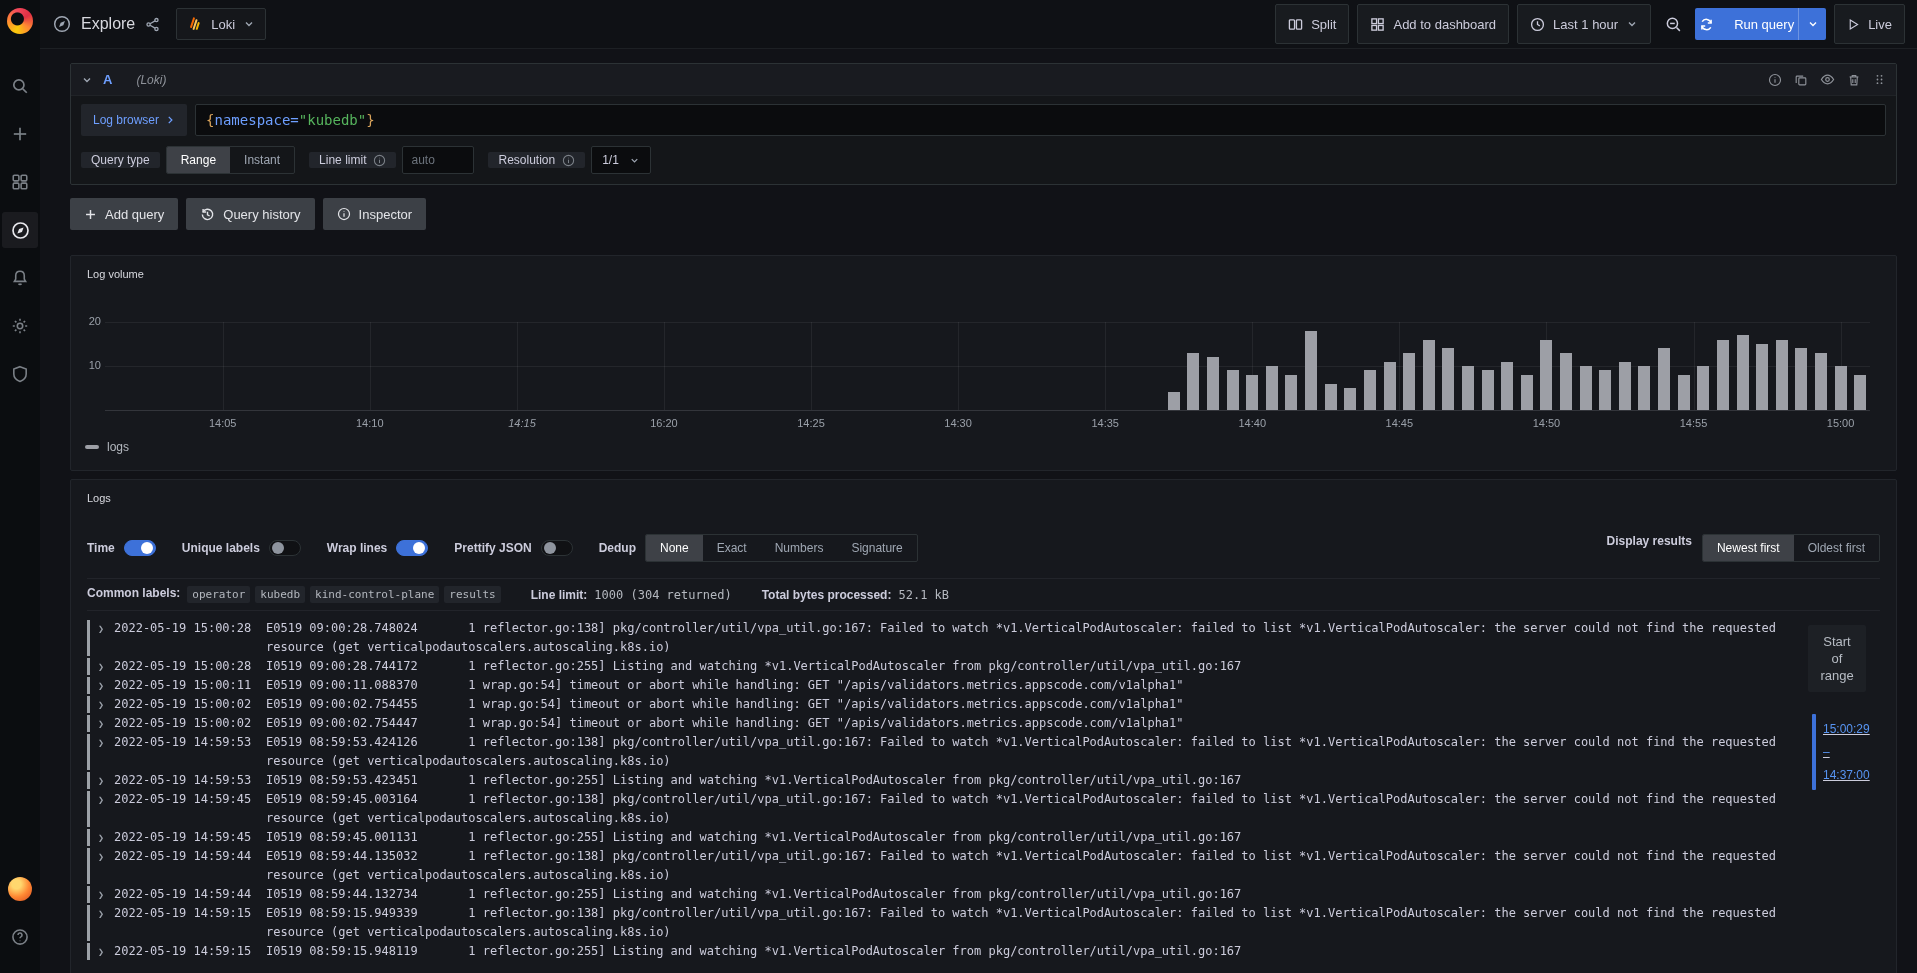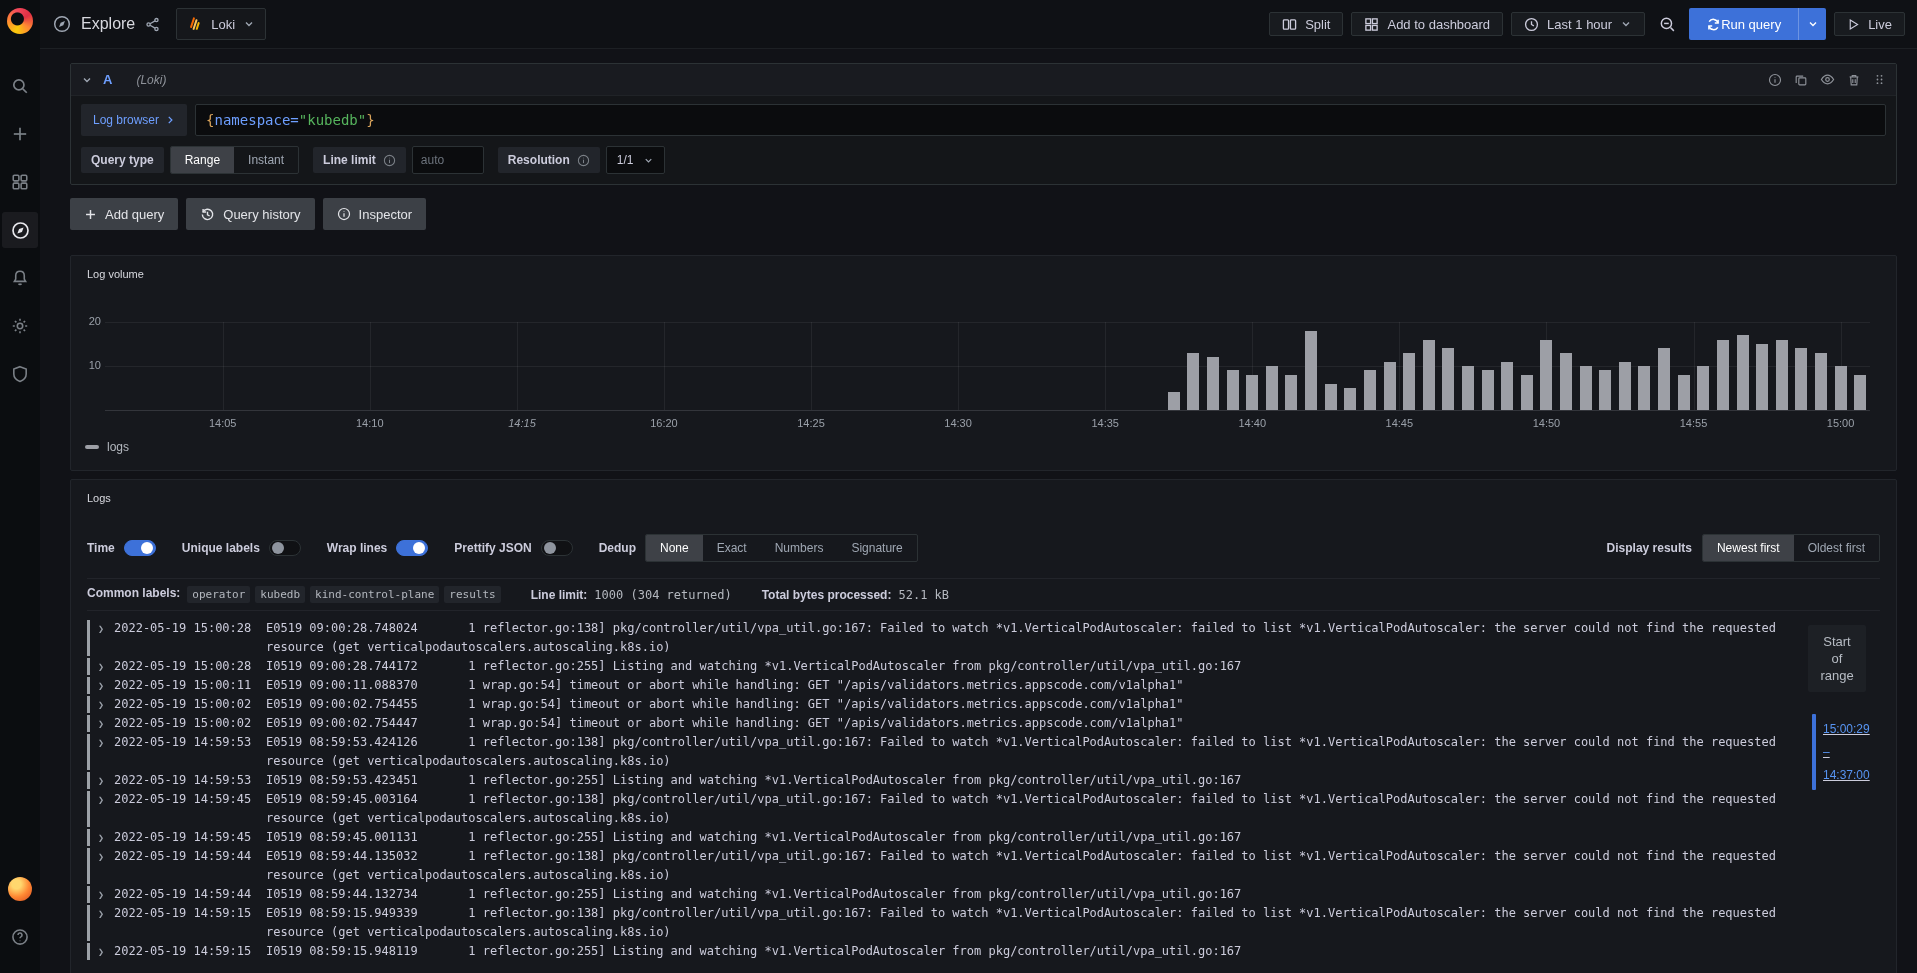--- a/index.html
+++ b/index.html
@@ -38,34 +38,34 @@
   .main { flex:1; display:flex; flex-direction:column; min-width:0; }
 
   .topbar {
     height:49px; flex:none; background:#0f1115; border-bottom:1px solid #1d2024;
     display:flex; align-items:center; padding:0 12px 0 13px;
   }
   .tb-left { display:flex; align-items:center; gap:10px; }
   .tb-title { font-size:16px; font-weight:500; color:#d8d9df; }
   .tb-right { margin-left:auto; display:flex; align-items:center; gap:8px; }
   .tb-btn {
-    height:24px; display:flex; align-items:center; gap:8px; padding:0 12px;
+    height:40px; display:flex; align-items:center; gap:8px; padding:0 12px;
     background:#181b1f; border:1px solid #2c3235; border-radius:2px;
     color:#ccccdc; font-size:13px; font-weight:500; cursor:pointer; white-space:nowrap;
   }
   .tb-iconbtn { height:32px; width:28px; display:flex; align-items:center; justify-content:center; color:#ccccdc; cursor:pointer; }
   .ds-picker {
     height:32px; display:flex; align-items:center; gap:8px; padding:0 10px;
     border:1px solid #2c3235; border-radius:2px; cursor:pointer; background:#15171b;
   }
   .run-btn {
     height:32px; display:flex; align-items:center; background:#3d71d9; border-radius:2px;
     color:#ffffff; font-weight:500; cursor:pointer; overflow:hidden;
   }
-  .run-main { display:flex; align-items:center; gap:0; padding:0 17px; }
+  .run-main { display:flex; align-items:center; gap:20px; padding:0 4px; }
   .run-caret { width:28px; align-self:stretch; display:flex; align-items:center; justify-content:center;
     border-left:1px solid rgba(255,255,255,0.25); }
 
   
   .content { flex:1; padding:14px 20px 0 30px; min-height:0; }
 
   .query-panel { border:1px solid #2c3235; border-radius:2px; background:#141619; }
   .qp-header {
     height:32px; display:flex; align-items:center; gap:10px; padding:0 10px;
     background:#191b20; border-bottom:1px solid #202327;
@@ -81,22 +81,22 @@
   .query-field {
     flex:1; height:32px; display:flex; align-items:center; padding:0 10px;
     background:#0b0c0e; border:1px solid #2c3235; border-radius:2px;
     font-family:"DejaVu Sans Mono", monospace; font-size:14px;
   }
   .tok-brace { color:#d8a35b; }
   .tok-label { color:#6e9fff; }
   .tok-value { color:#56b45d; }
   .qp-opts { display:flex; align-items:center; gap:6px; padding:6px 10px 10px 10px; }
   .opt-chip {
-    height:26px; display:flex; align-items:center; gap:7px; padding:6px 10px;
-    background:#22252b; border-radius:2px; font-size:12px; font-weight:700; color:#ccccdc;
+    height:16px; display:flex; align-items:center; gap:7px; padding:6px 10px;
+    background:#22252b; border-radius:2px; font-size:12px; font-weight:400; color:#ccccdc;
   }
   .seg-group { display:flex; border:1px solid #2c3235; border-radius:2px; overflow:hidden; height:28px; }
   .seg-btn { padding:0 14px; display:flex; align-items:center; font-size:12px; color:#9fa7b3; cursor:pointer; }
   .seg-btn.selected { background:#3e4147; color:#ffffff; font-weight:500; }
   .opt-input {
     height:28px; width:72px; background:#0b0c0e; border:1px solid #2c3235; border-radius:2px;
     color:#ccccdc; font-size:12px; padding:0 8px; outline:none;
   }
   .opt-input::placeholder { color:#6c737c; }
   .opt-select {
@@ -128,21 +128,21 @@
 
   
   .logs-panel { margin-top:8px; padding-bottom:20px; height:520px; }
   .logs-controls { display:flex; align-items:center; margin:30px 16px 0 16px; }
   .ctrl-group { display:flex; align-items:center; gap:9px; margin-right:26px; }
   .ctrl-label { font-size:12px; font-weight:600; color:#ccccdc; }
   .toggle { width:32px; height:16px; border-radius:9px; position:relative; cursor:pointer; background:#101114; border:1px solid #2c3235; }
   .toggle .knob { position:absolute; top:1px; width:12px; height:12px; border-radius:50%; background:#8e949e; left:2px; }
   .toggle.on { background:#3d71d9; border-color:#3d71d9; }
   .toggle.on .knob { left:auto; right:2px; background:#ffffff; }
-  .logs-controls-right { margin-left:auto; display:flex; align-items:center; gap:10px; }
+  .logs-controls-right { margin-left:auto; display:flex; align-items:flex-start; gap:10px; }
 
   .logs-meta {
     display:flex; align-items:center; gap:30px; margin:16px 16px 0 16px; padding:7px 0;
     border-top:1px solid rgba(204,204,220,0.07); border-bottom:1px solid rgba(204,204,220,0.07);
     font-size:12px;
   }
   .meta-item { display:flex; align-items:flex-start; gap:7px; }
   .meta-label { font-weight:600; color:#ccccdc; white-space:nowrap; }
   .meta-value { font-family:"DejaVu Sans Mono", monospace; font-size:12px; color:#b4b8bf; }
   .label-chip {

